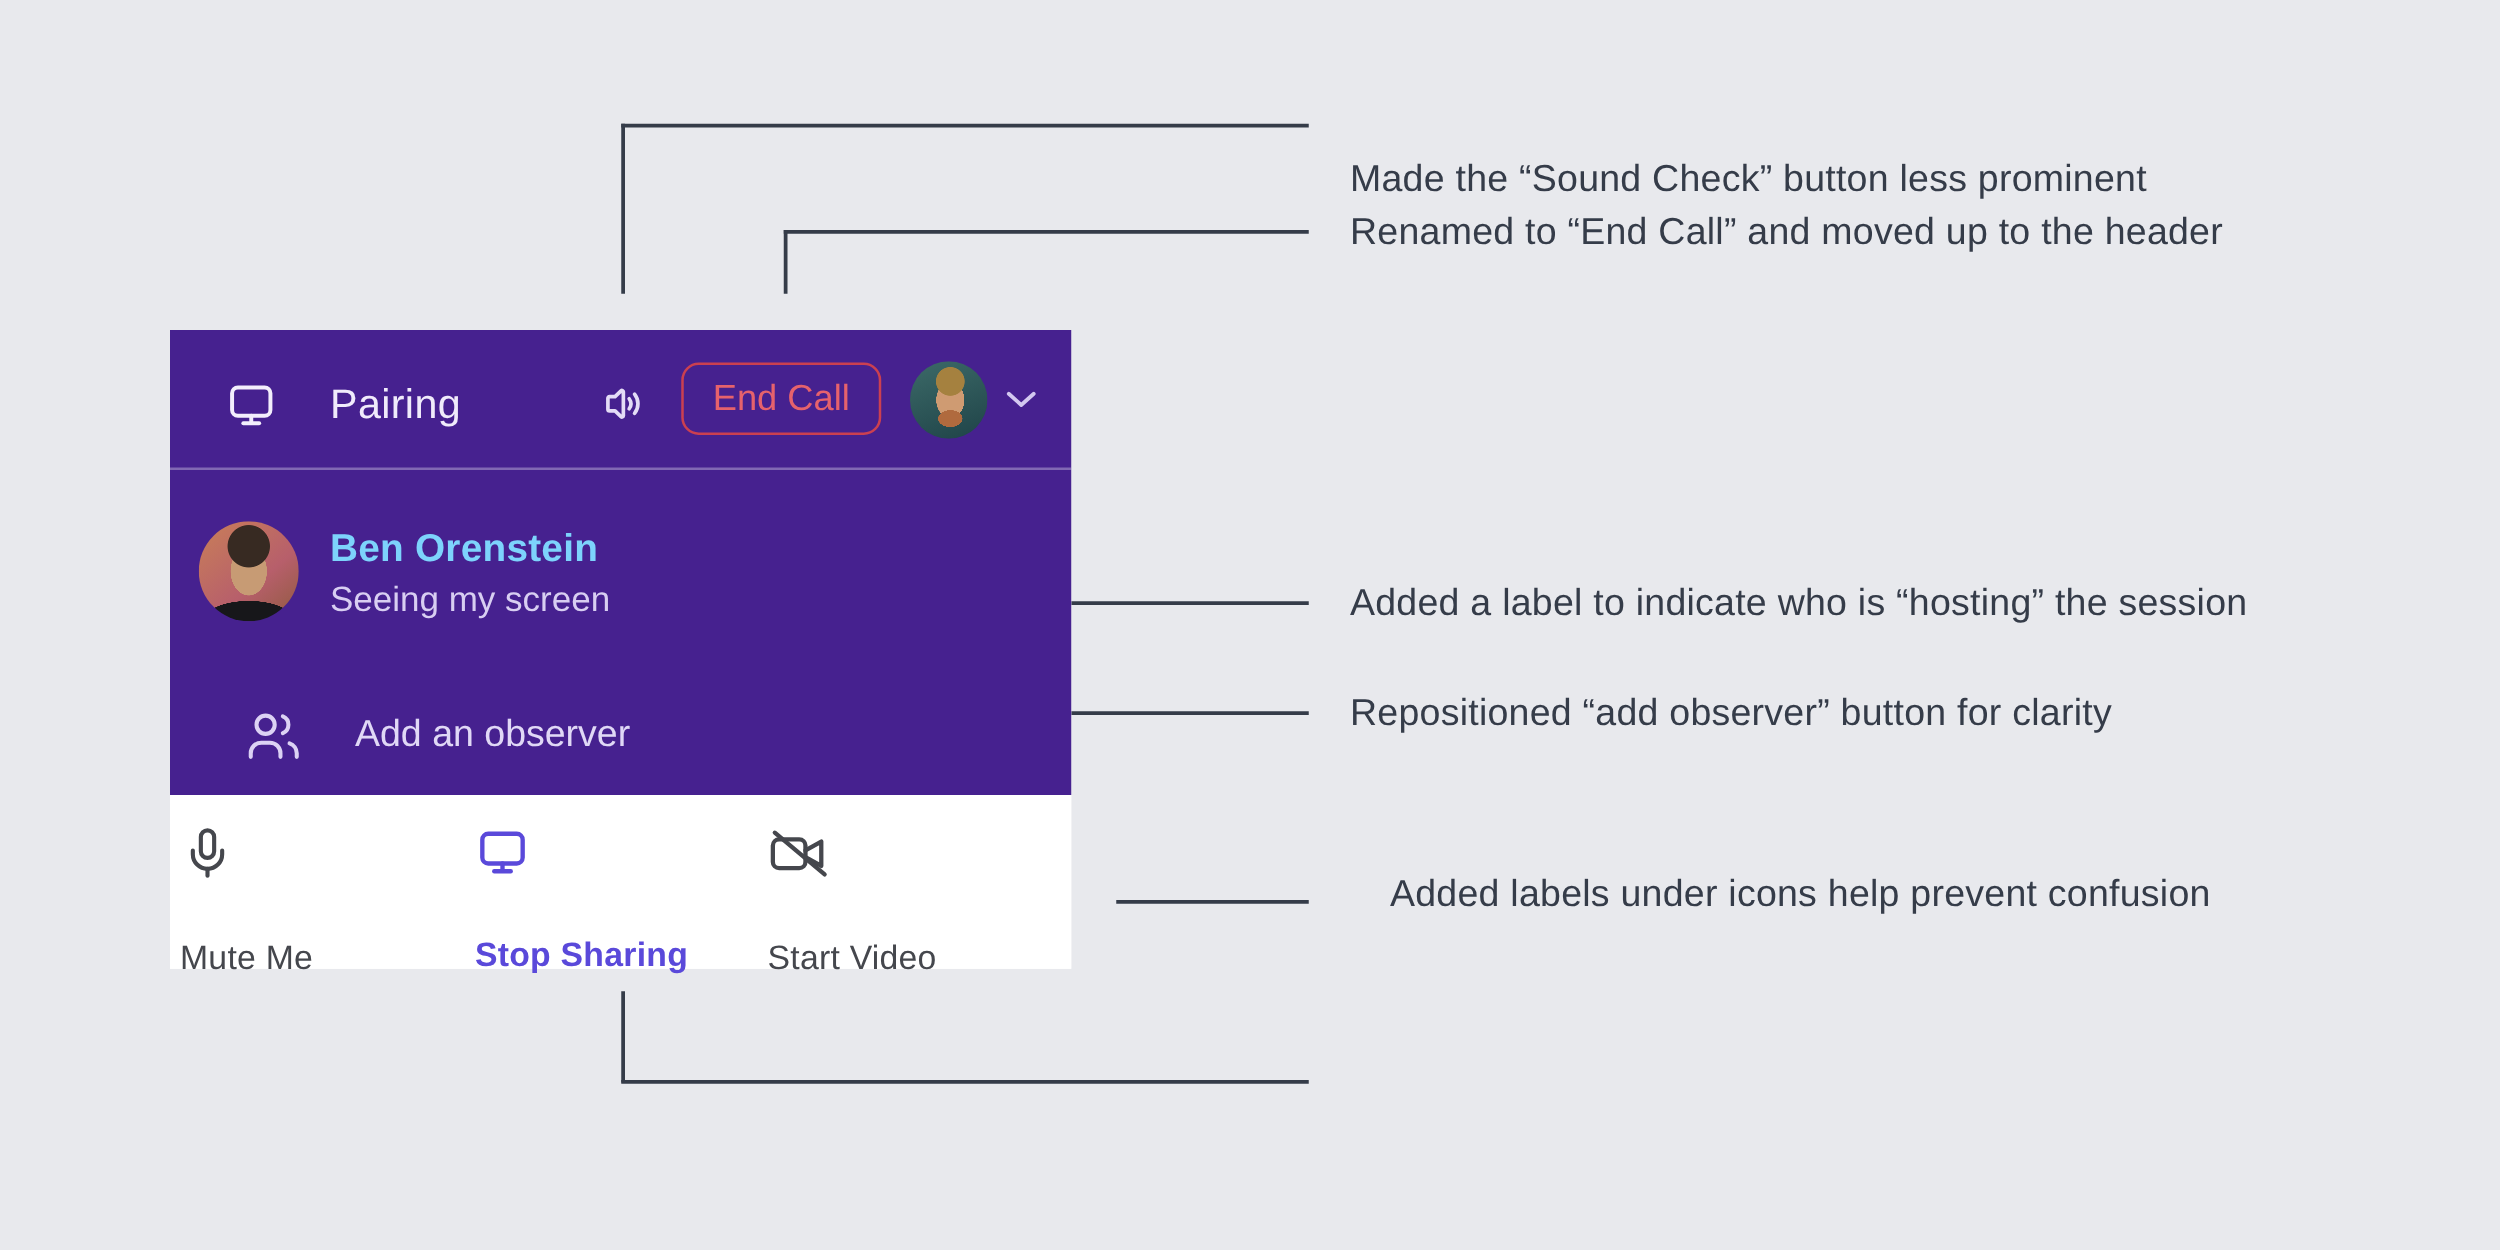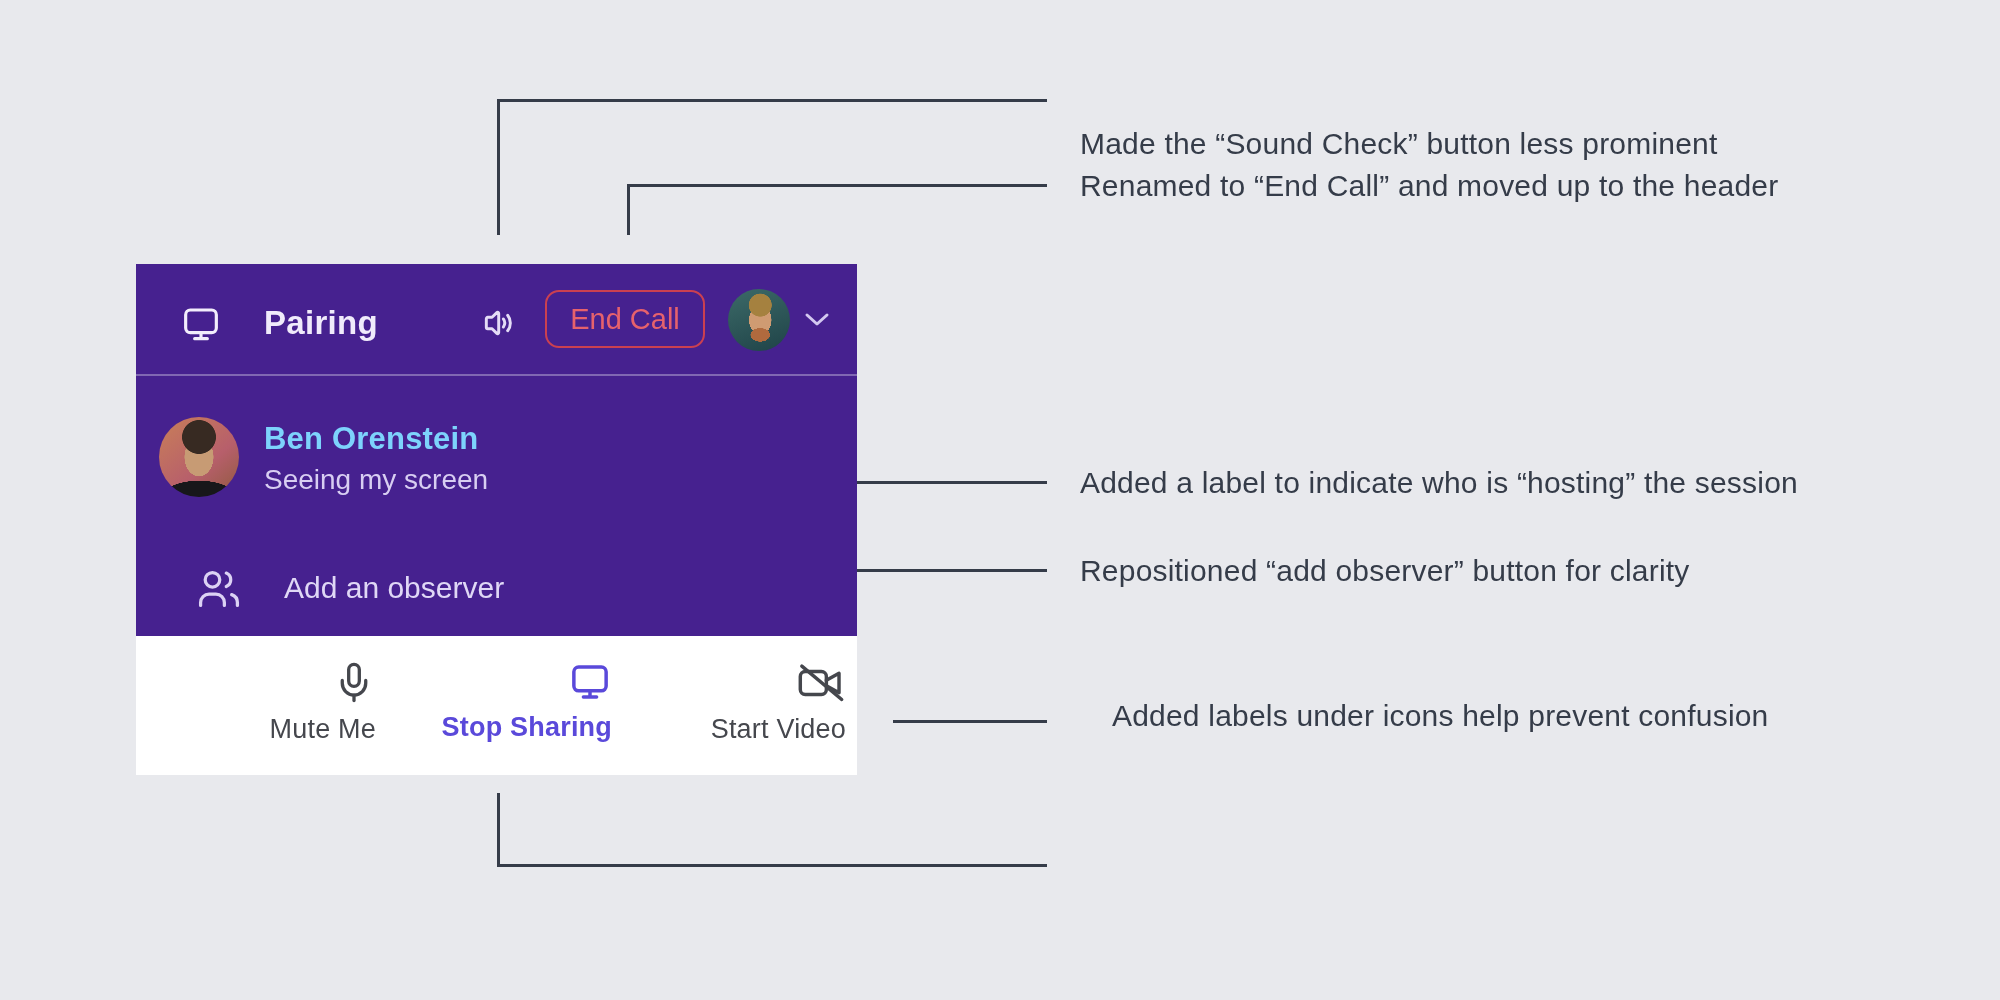--- a/index.html
+++ b/index.html
@@ -23,21 +23,21 @@
   .panel{position:absolute;left:136px;top:264px;width:721px;height:511px;background:#fff;}
   .hdr{position:absolute;left:0;top:0;width:100%;height:110px;
        background:var(--panel_purple,#46218f);border-bottom:2px solid rgba(255,255,255,.32);}
   .bod{position:absolute;left:0;top:112px;width:100%;height:260px;background:var(--panel_purple,#46218f);}
   .ftr{position:absolute;left:0;top:372px;width:100%;height:139px;background:#ffffff;}
   .icn{display:inline-block;line-height:0;}
   .icn svg{display:block;}
   
   .hdr-monitor{position:absolute;left:45px;top:40px;color:#f3eefc;}
   .title{position:absolute;left:128px;top:0;height:118px;display:flex;align-items:center;
-         font-size:33px;font-weight:700;color:#f0ebfb;letter-spacing:.3px;}
+         font-size:33px;font-weight:400;color:#f0ebfb;letter-spacing:.3px;}
   .speaker{position:absolute;left:344px;top:42px;color:#e4dcf6;cursor:pointer;}
   .endcall{position:absolute;left:409px;top:26px;width:160px;height:58px;box-sizing:border-box;
            background:transparent;border:2.5px solid var(--accent_red,#cb4050);border-radius:14px;
            color:var(--accent_red_text,#e6626c);font-size:29px;font-weight:500;
            font-family:inherit;cursor:pointer;display:flex;align-items:center;justify-content:center;}
   .avatar{border-radius:50%;overflow:hidden;}
   .hdr-avatar{position:absolute;left:592px;top:25px;width:62px;height:62px;cursor:pointer;
     background:
       radial-gradient(circle at 52% 26%, #a5813f 0 20%, transparent 21%),
       radial-gradient(ellipse 26% 18% at 52% 74%, #b06a3e 0 60%, transparent 61%),
@@ -54,21 +54,21 @@
   .host-name{position:absolute;left:128px;top:63px;transform:translateY(-50%);
              font-size:31px;font-weight:700;color:#7dd3fc;letter-spacing:.2px;}
   .host-status{position:absolute;left:128px;top:104px;transform:translateY(-50%);
                font-size:28px;color:#d8cef2;}
   .obs{position:absolute;left:0;top:176px;width:520px;height:76px;cursor:pointer;margin-left:20px;}
   .users{position:absolute;left:40px;top:14px;color:#dcd2f4;}
   .obs-label{position:absolute;left:128px;top:36px;transform:translateY(-50%);
              font-size:30px;color:#e0d8f6;}
   
   .fbtn{position:absolute;top:0;width:232px;height:141px;display:flex;flex-direction:column;
-        align-items:flex-end;cursor:pointer;color:var(--footer_gray,#45474d);}
+        align-items:flex-start;cursor:pointer;color:var(--footer_gray,#45474d);gap:37px;}
   .fbtn .icn{margin-top:24px;}
   .flabel{margin-top:8px;font-size:27px;font-weight:500;letter-spacing:.2px;}
   .fbtn.active{color:var(--active_indigo,#5a49da);}
   .fbtn.active .flabel{font-weight:700;}
 </style>
 </head>
 <body>
 
 <div class="canvas">
 

